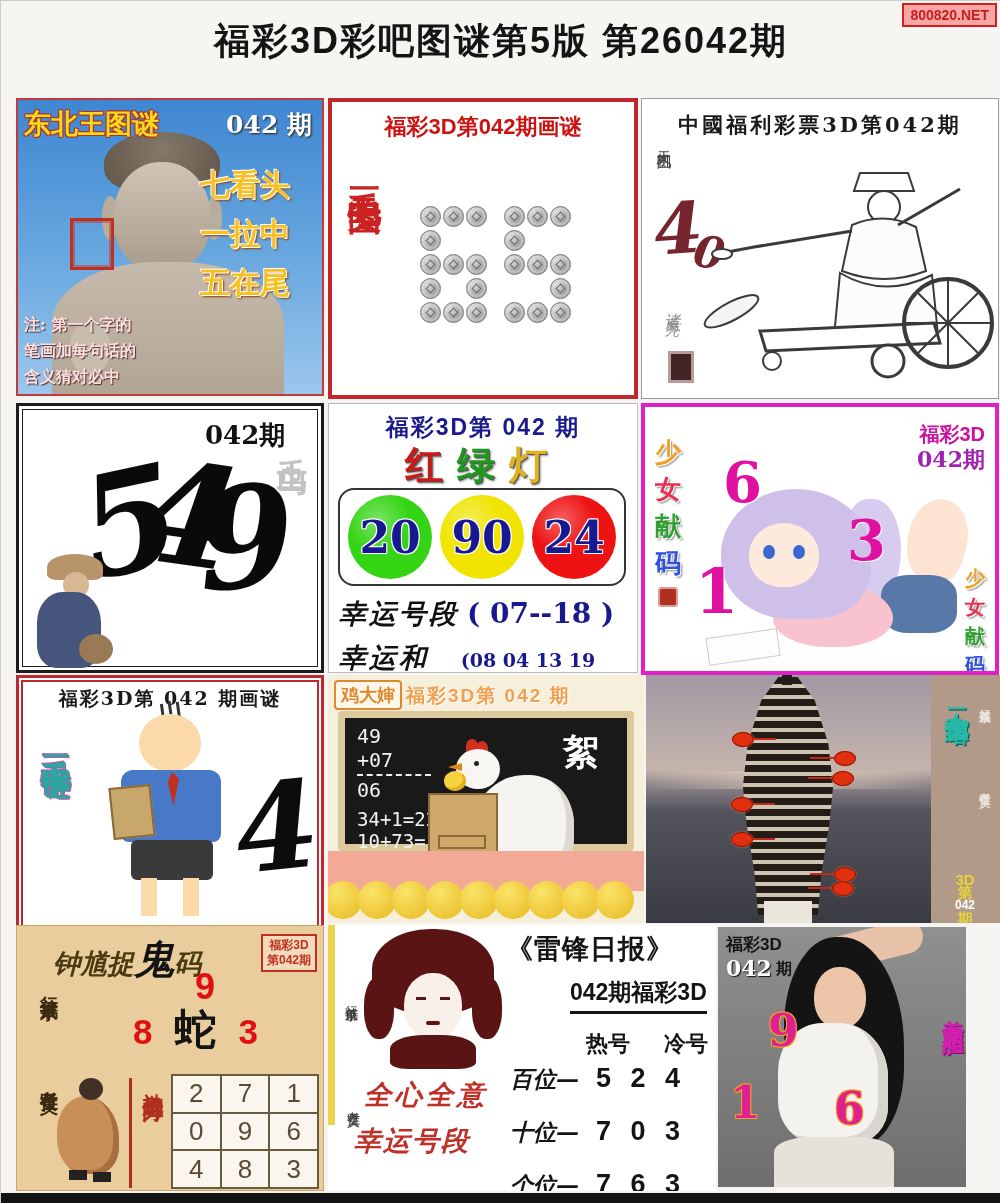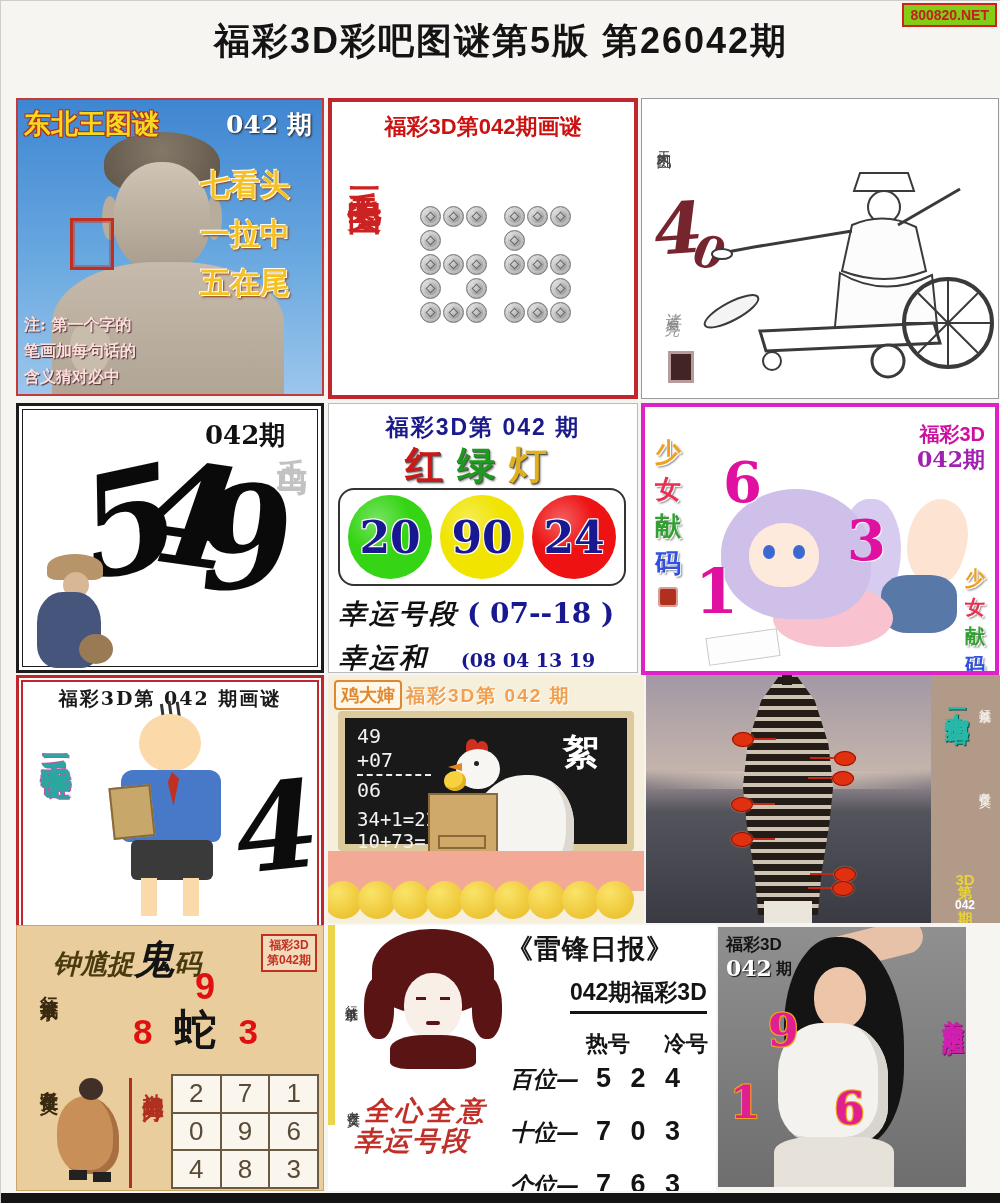--- a/index.html
+++ b/index.html
@@ -4,21 +4,21 @@
 <style>
   html,body{margin:0;padding:0;background:#e6e4e1;}
   #page{position:relative;width:1000px;height:1203px;background:#f7f5f2;border:1px solid #cfcdca;
         font-family:"Liberation Sans",sans-serif;overflow:hidden;}
   .panel{position:absolute;overflow:hidden;box-sizing:border-box;background:#fff;}
   .abs{position:absolute;}
   .vtext{writing-mode:vertical-rl;text-orientation:upright;letter-spacing:4px;}
 
   
   #watermark{position:absolute;right:4px;top:2px;border:2px solid #d02020;color:#c02020;
-             background:#84cc16;font:bold 14px "Liberation Sans",sans-serif;padding:2px 6px;}
+             background:#fca5a5;font:bold 14px "Liberation Sans",sans-serif;padding:2px 6px;}
   #page-title{position:absolute;top:16px;left:0;width:100%;text-align:center;
               font:bold 36px "Liberation Sans",sans-serif;color:#141414;letter-spacing:2px;}
 
   
   #p1{left:15px;top:97px;width:308px;height:298px;border:2px solid #c23a3a;
       background:linear-gradient(180deg,#3f86d2,#6aa9e0 55%,#9cc6ec);}
   #p1 .ptitle{left:6px;top:6px;font:bold 27px "Liberation Sans",sans-serif;color:#f5d820;
       text-shadow:1px 1px 0 #b03020,-1px -1px 0 #b03020,1px -1px 0 #b03020,-1px 1px 0 #b03020;}
   #p1 .issue{right:10px;top:8px;font:bold 25px "DejaVu Serif",serif;color:#fff;text-shadow:1px 1px 2px #222;}
   .buddha-hair{left:86px;top:32px;width:116px;height:62px;border-radius:50% 50% 40% 40%;
@@ -190,21 +190,21 @@
   .lf-mouth{left:98px;top:96px;width:14px;height:4px;border-radius:2px;background:#5a1414;}
   .lf-collar{left:62px;top:110px;width:86px;height:34px;border-radius:40% 40% 20% 20%;background:#5a1414;}
   #p11 .vsmall{font:13px "DejaVu Serif",serif;color:#3a3a3a;height:64px;letter-spacing:1px;}
   #p11 .ptitle{left:178px;top:6px;font:bold 27px "DejaVu Serif",serif;color:#141414;letter-spacing:1px;}
   #p11 .sub{left:242px;top:52px;font:bold 23px "Liberation Sans",sans-serif;color:#141414;border-bottom:3px solid #141414;padding-bottom:3px;}
   #p11 .heads{left:258px;top:104px;display:flex;gap:34px;font:bold 22px "DejaVu Serif",serif;color:#141414;}
   #lf-rows{left:182px;top:138px;width:200px;}
   .lfrow{display:flex;align-items:baseline;margin-bottom:21px;}
   .lfrow .lab{font:italic bold 23px "DejaVu Serif",serif;color:#141414;width:86px;}
   .lfrow .hot{font:bold 27px "Liberation Sans",sans-serif;color:#141414;letter-spacing:6px;}
-  #p11 .slog1{left:36px;top:168px;font:italic bold 27px "DejaVu Serif",serif;color:#c03028;letter-spacing:4px;}
+  #p11 .slog1{left:36px;top:152px;font:italic bold 27px "DejaVu Serif",serif;color:#c03028;letter-spacing:4px;}
   #p11 .slog2{left:26px;top:198px;font:italic bold 27px "DejaVu Serif",serif;color:#c03028;letter-spacing:2px;}
 
   
   #p12{left:717px;top:926px;width:248px;height:260px;background:linear-gradient(180deg,#909090,#6e6e6e);}
   #p12 .brand{left:8px;top:6px;font:bold 17px "Liberation Sans",sans-serif;color:#141414;}
   #p12 .issue{left:8px;top:28px;font:bold 22px "DejaVu Serif",serif;color:#fff;text-shadow:1px 1px 1px #111;}
   #p12 .issue2{left:58px;top:32px;font:bold 16px "Liberation Sans",sans-serif;color:#141414;}
   .w-hair{left:66px;top:10px;width:120px;height:210px;border-radius:45% 55% 40% 60%;background:#141414;}
   .w-arm{left:96px;top:2px;width:110px;height:34px;border-radius:20px;background:#e8c2a8;transform:rotate(-14deg);}
   .w-face{left:96px;top:40px;width:52px;height:62px;border-radius:48%;background:#edc6aa;}
@@ -280,20 +280,21 @@
         <div></div>
         <div></div>
         <div class="coin"></div>
         <div class="coin"></div>
         <div class="coin"></div>
         <div class="coin"></div>
       </div>
   </div>
 
   <div class="panel" id="p3">
+    <div class="abs ptitle">中國福利彩票3D第042期</div>
     <div class="abs side vtext">天机图</div>
     <div class="abs big4">4</div>
     <div class="abs big0">0</div>
     <svg class="abs" style="left:60px;top:56px;" width="292" height="240" viewBox="0 0 292 240">
       <g fill="none" stroke="#3a3a3a" stroke-width="2">
         <polygon points="158,18 206,18 212,36 152,36" fill="#fff"></polygon>
         <circle cx="182" cy="52" r="16" fill="#fff"></circle>
         <path d="M176,64 q6,10 12,0"></path>
         <path d="M150,70 q32,-14 64,2 l10,44 q-42,16 -84,0 z" fill="#fcfcfc"></path>
         <path d="M150,76 L52,92 L20,98" stroke-width="3"></path>

